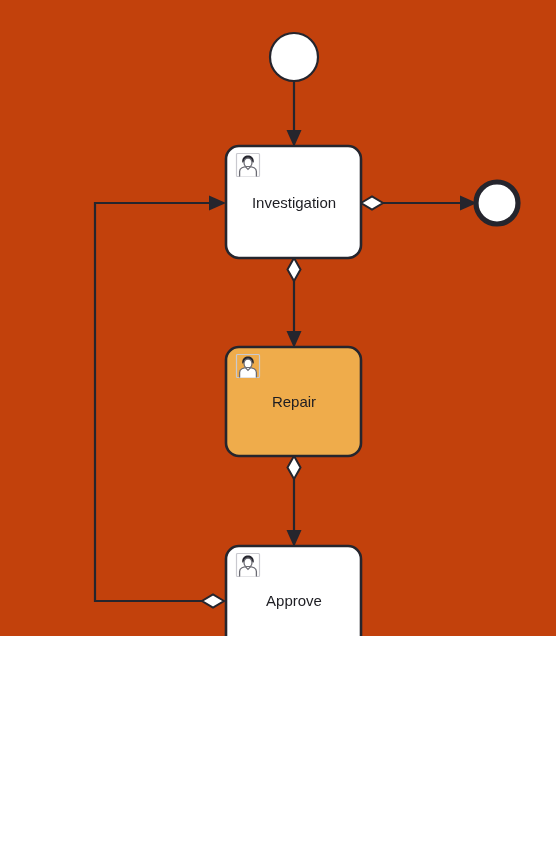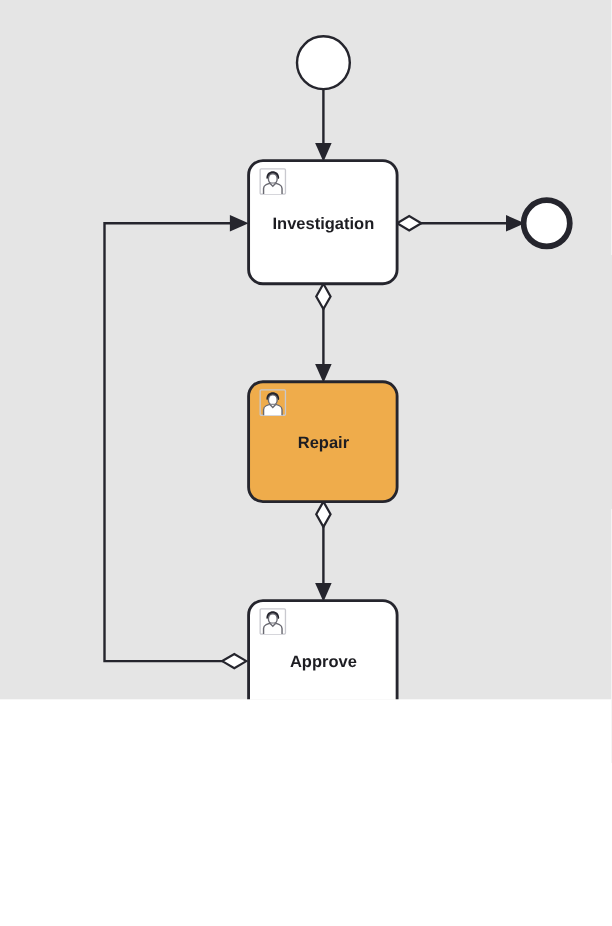--- a/index.html
+++ b/index.html
@@ -8,23 +8,22 @@
     padding: 0;
     background: #ffffff;
   }
   body {
     font-family: "Liberation Sans", sans-serif;
   }
   #canvas {
     position: relative;
     width: 556px;
     height: 636px;
-    background: #e5e5e5;
+    background: #c2410c;
     overflow: hidden;
-    font-weight: bold;
   }
   #bpmn-svg {
     position: absolute;
     top: 0;
     left: 0;
     width: 556px;
     height: 842px;
     display: block;
   }
   .task-label {

